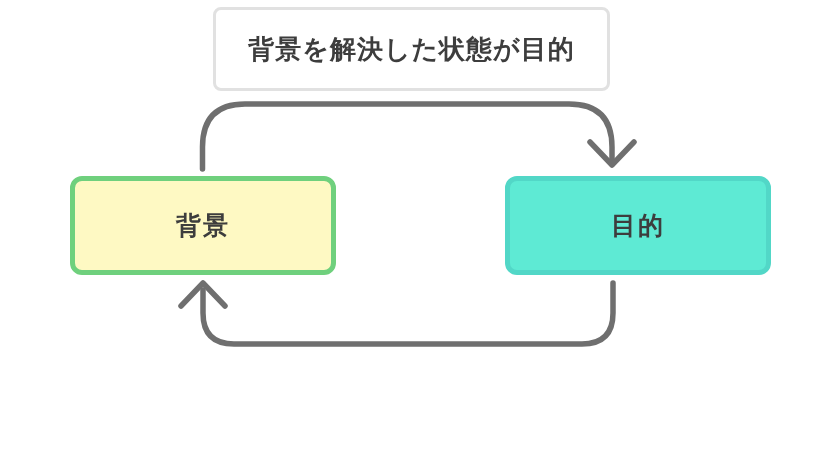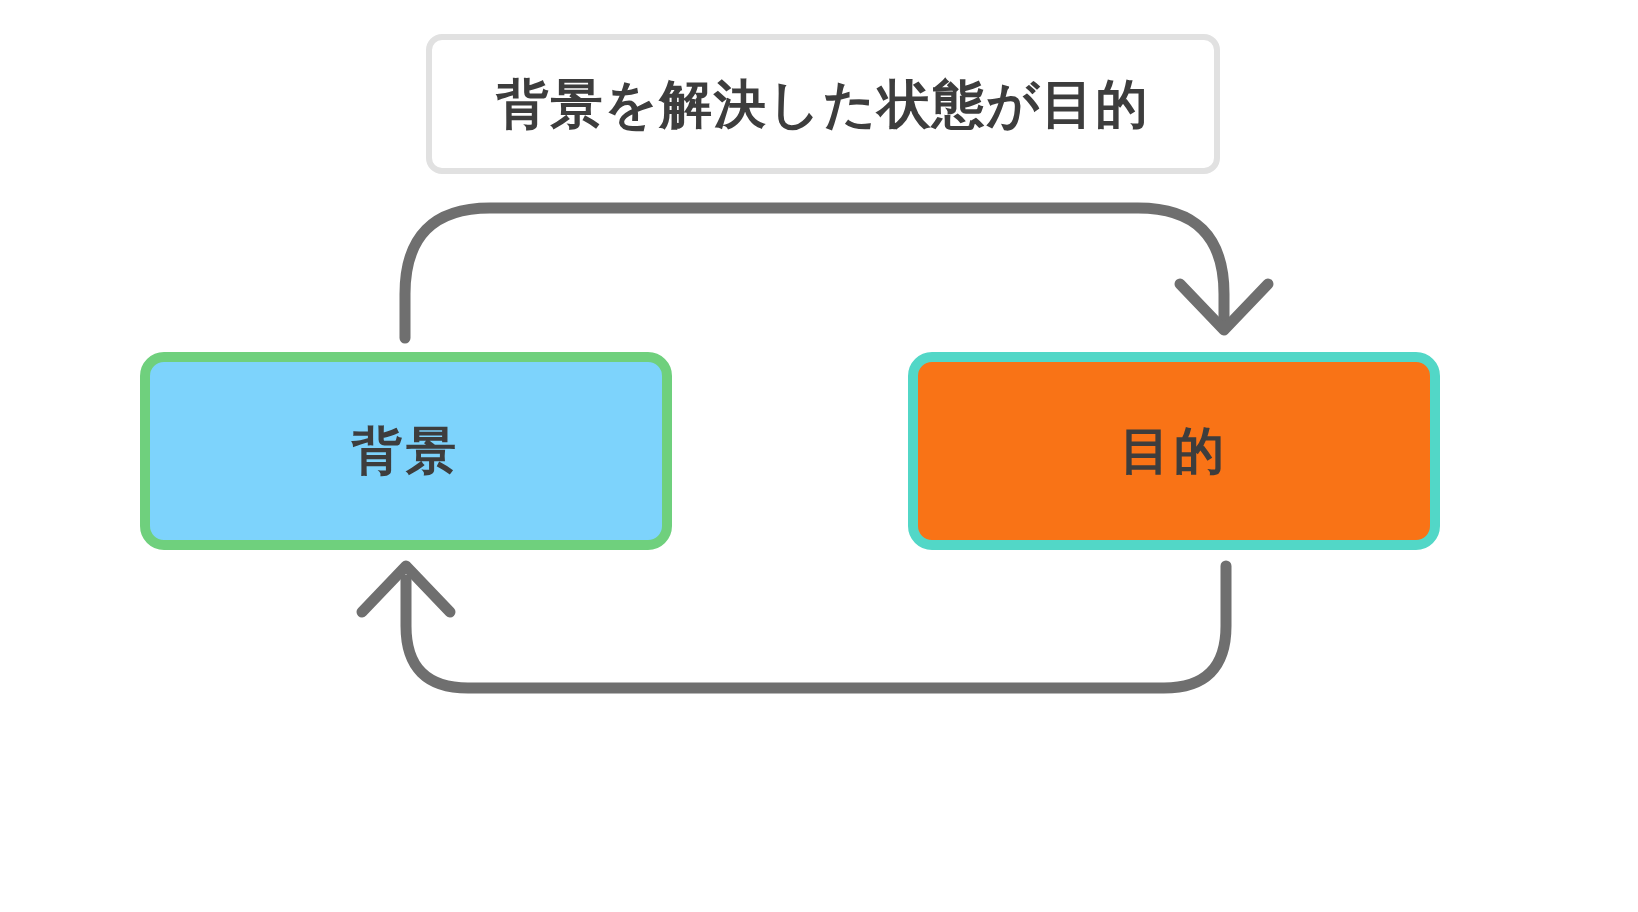--- a/index.html
+++ b/index.html
@@ -16,21 +16,21 @@
     left: 213px;
     width: 397px;
     box-sizing: border-box;
     border: 3.5px solid #e1e1e1;
     border-radius: 8px;
     background: #ffffff;
     display: flex;
     align-items: center;
     justify-content: center;
   }
-  .note.top    { top: 17px;   height: 70px; }
+  .note.top    { top: 7px;   height: 84px; }
   .note.bottom { top: 374px; height: 74px; }
   .note span {
     font-size: 26px;
     font-weight: 600;
     color: #3d3d3d;
     letter-spacing: 1px;
     white-space: nowrap;
   }
   .node {
     position: absolute;
@@ -39,26 +39,26 @@
     height: 99px;
     box-sizing: border-box;
     border-radius: 12px;
     display: flex;
     align-items: center;
     justify-content: center;
   }
   .node.green {
     left: 70px;
     border: 5px solid #6fd07d;
-    background: #7dd3fc;
+    background: #fef9c3;
   }
   .node.cyan {
-    left: 454px;
+    left: 505px;
     border: 5px solid #52d7c7;
-    background: #f97316;
+    background: #5eead4;
   }
   .node span {
     font-size: 25px;
     font-weight: 600;
     color: #3d3d3d;
     letter-spacing: 2px;
   }
   svg.arrows {
     position: absolute;
     top: 0; left: 0;

